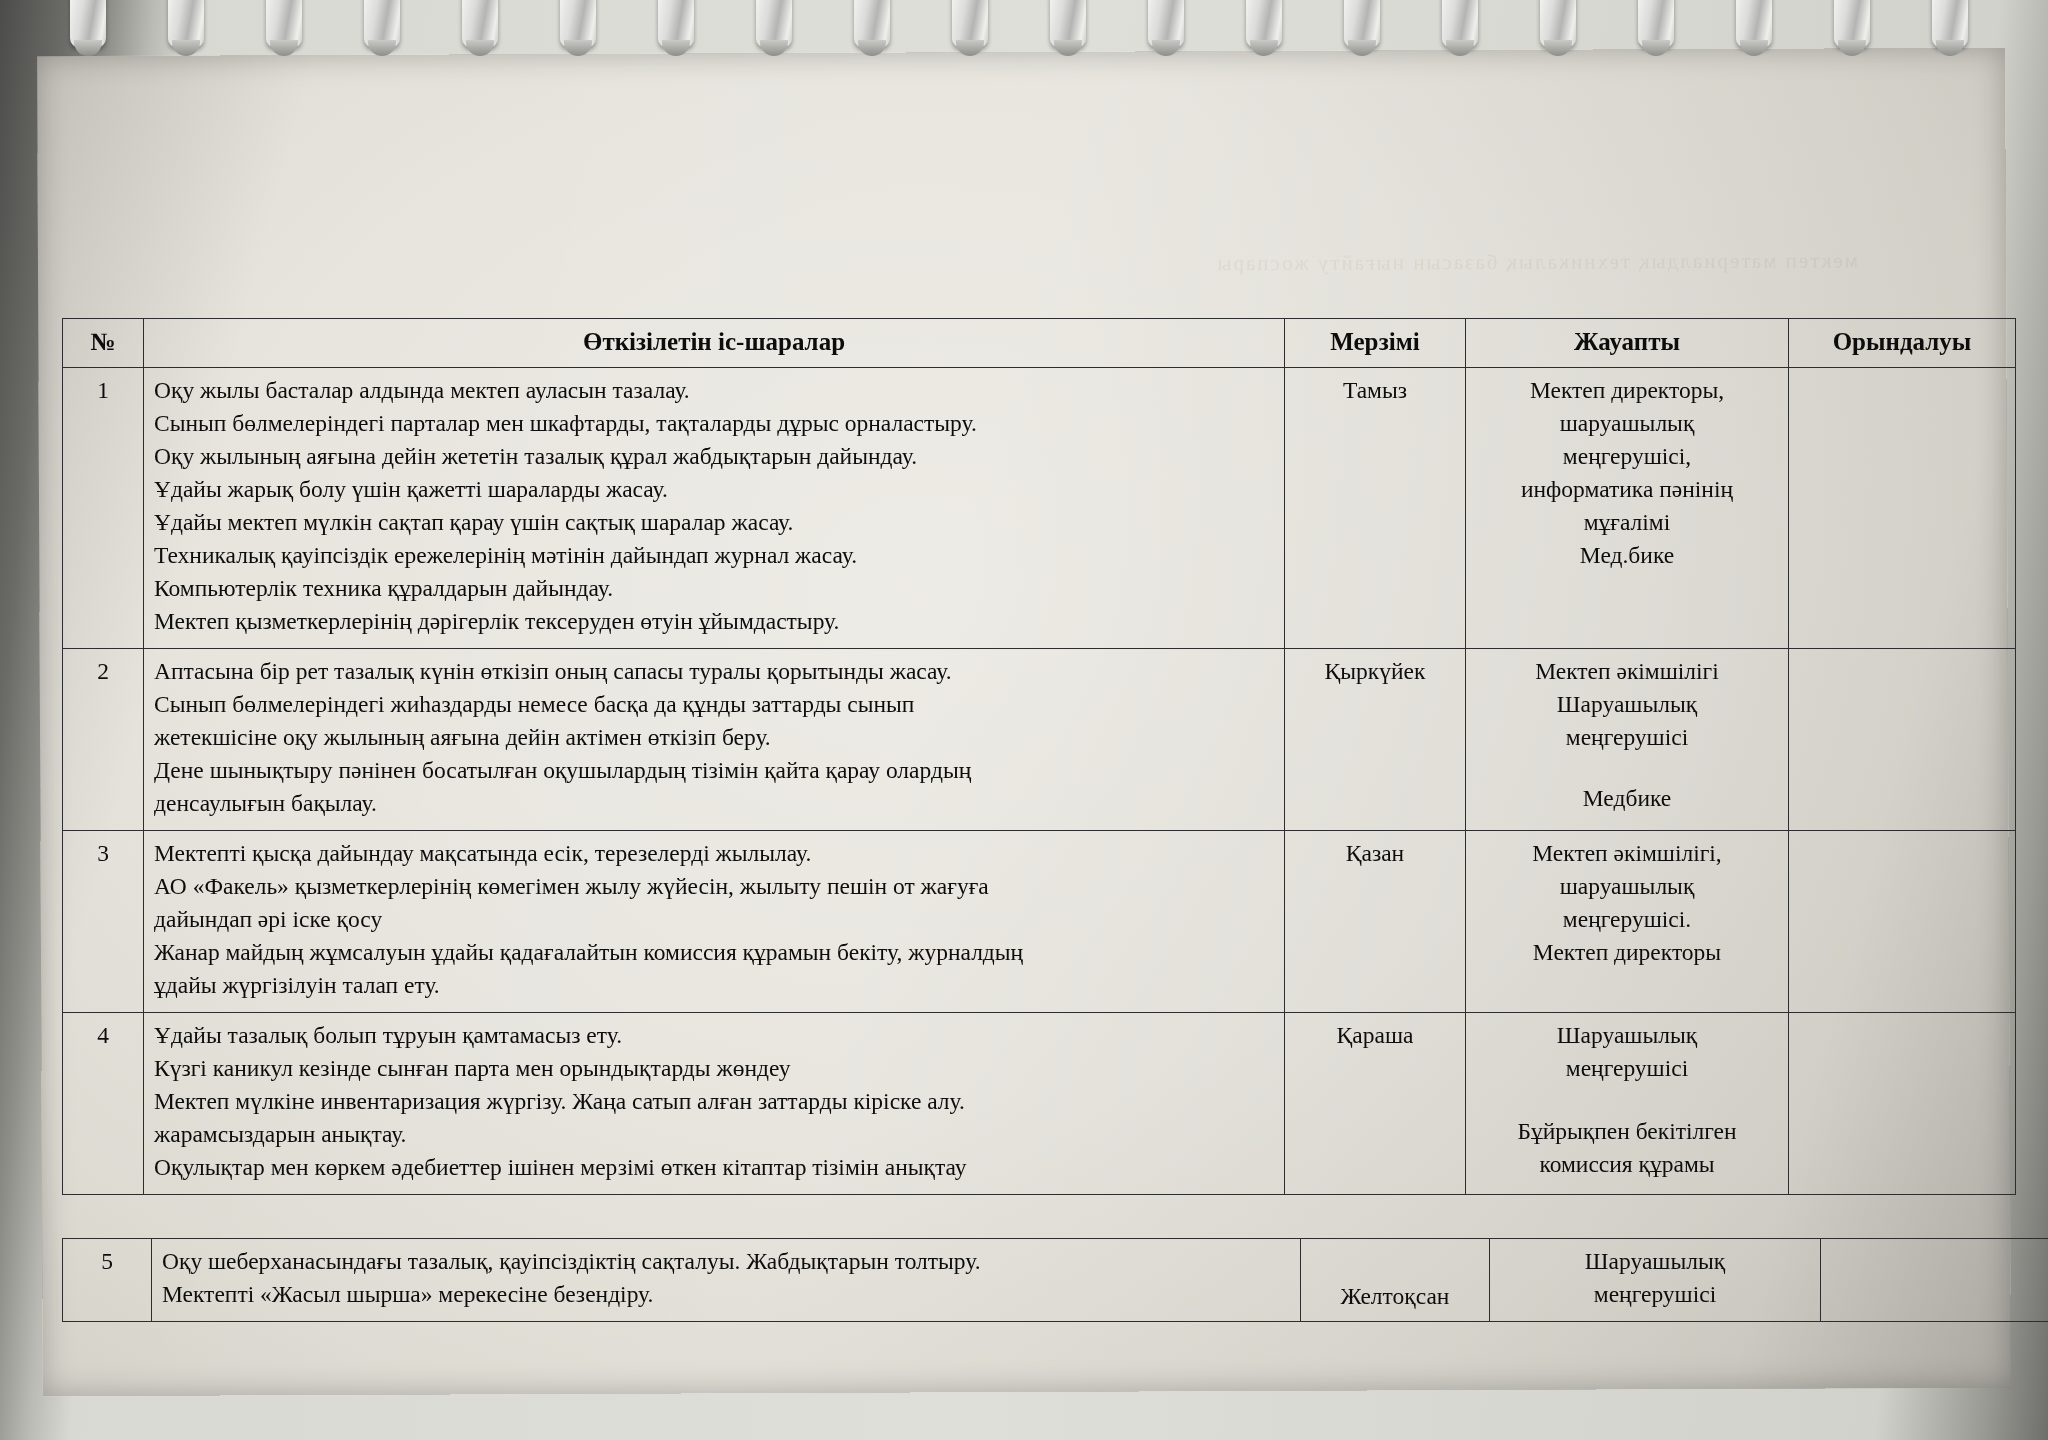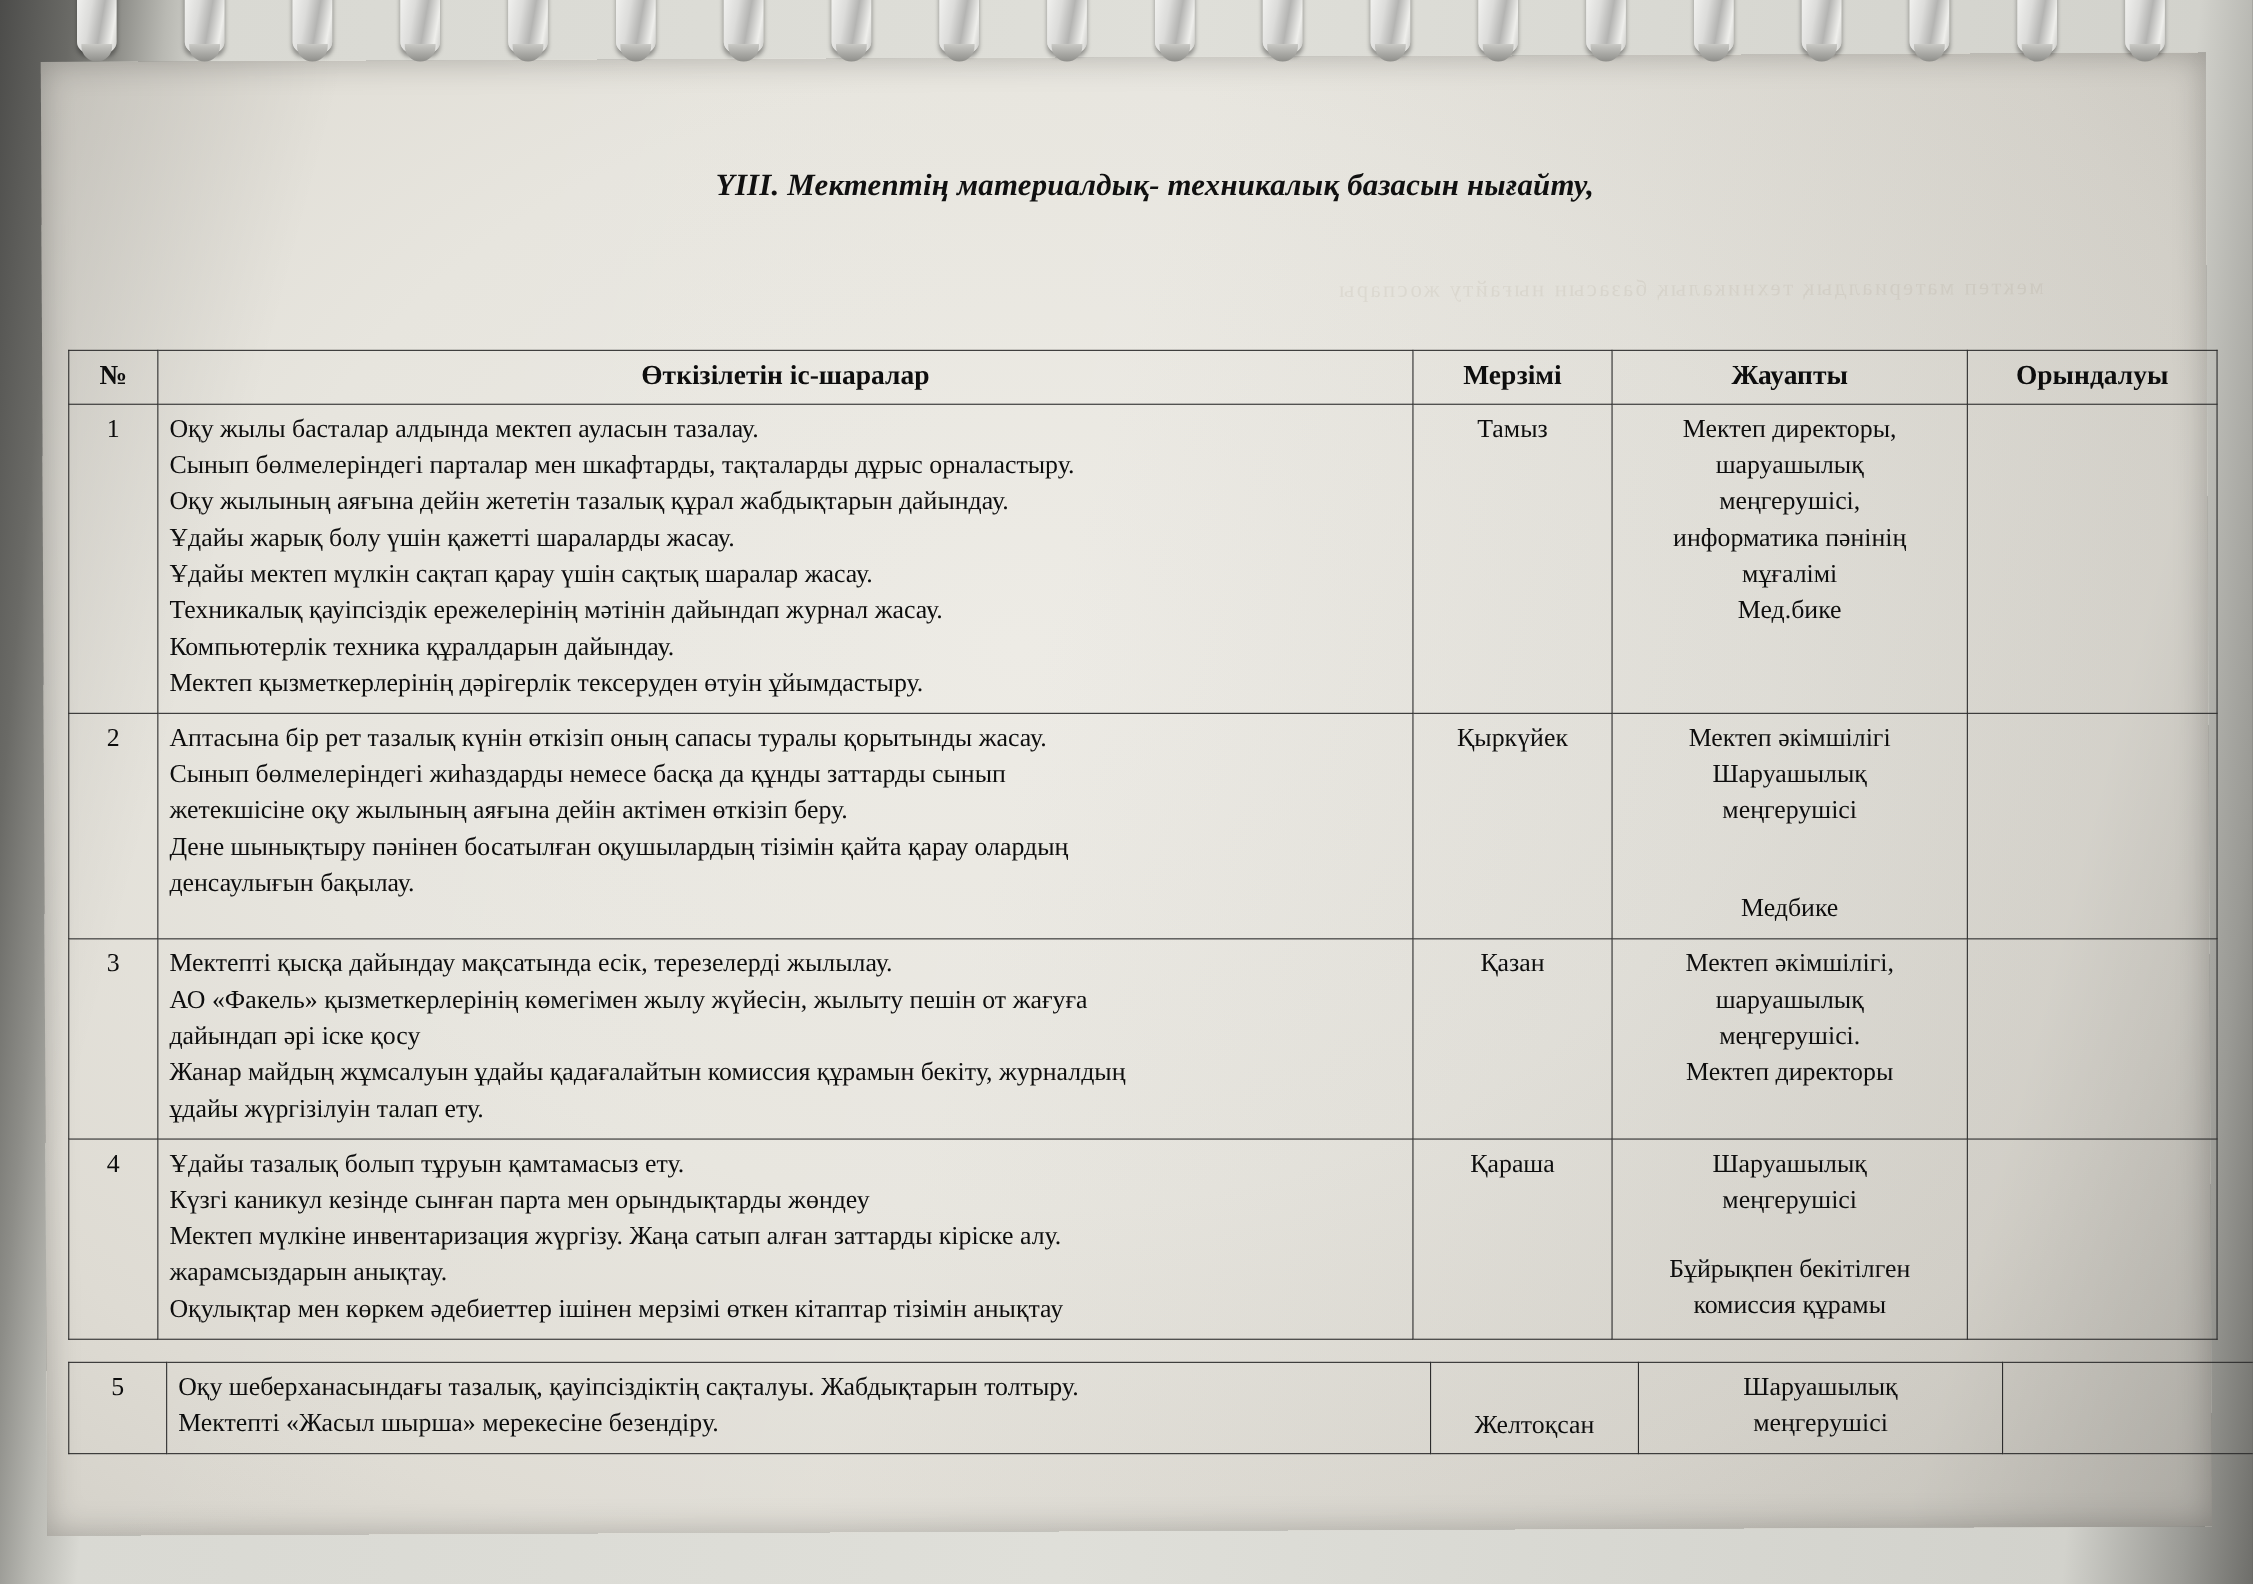--- a/index.html
+++ b/index.html
@@ -128,21 +128,21 @@
     vertical-align: middle;
   }
   .c-num   { width: 68px;  text-align: center; vertical-align: top; padding-top: 7px; }
   .c-event { width: 1128px; }
   .c-term  { width: 168px; text-align: center; }
   .c-resp  { width: 310px; text-align: center; }
   .c-done  { width: 214px; border-radius: 17px; }
   .pad-top-1 { padding-top: 46px; }
   .pad-top-2 { padding-top: 40px; }
   .pad-top-3 { padding-top: 44px; }
-  .gap-resp { margin-top: 56px; display: block; }
+  .gap-resp { margin-top: 28px; display: block; }
   .gap-resp-3 { margin-top: 30px; display: block; }
   .lastrow td { padding-top: 10px; }
   .lastrow .c-term { vertical-align: bottom; padding-bottom: 8px; }
   .lastrow .c-resp { vertical-align: middle; }
 
   
   .tbl-wrap-2 {
     position: absolute;
     left: 62px;
     top: 1238px;
@@ -177,21 +177,20 @@
     <div class="coil" style="left:1344px"></div>
     <div class="coil" style="left:1442px"></div>
     <div class="coil" style="left:1540px"></div>
     <div class="coil" style="left:1638px"></div>
     <div class="coil" style="left:1736px"></div>
     <div class="coil" style="left:1834px"></div>
     <div class="coil" style="left:1932px"></div>
   </div>
 
   <div class="heading">
-    <span class="line">ҮІІІ. Мектептің материалдық- техникалық базасын нығайту,</span>
   </div>
 
   <div class="tbl-wrap">
     <table class="plan">
       <thead>
         <tr>
           <th class="c-num">№</th>
           <th class="c-event">Өткізілетін іс-шаралар</th>
           <th class="c-term">Мерзімі</th>
           <th class="c-resp">Жауапты</th>

